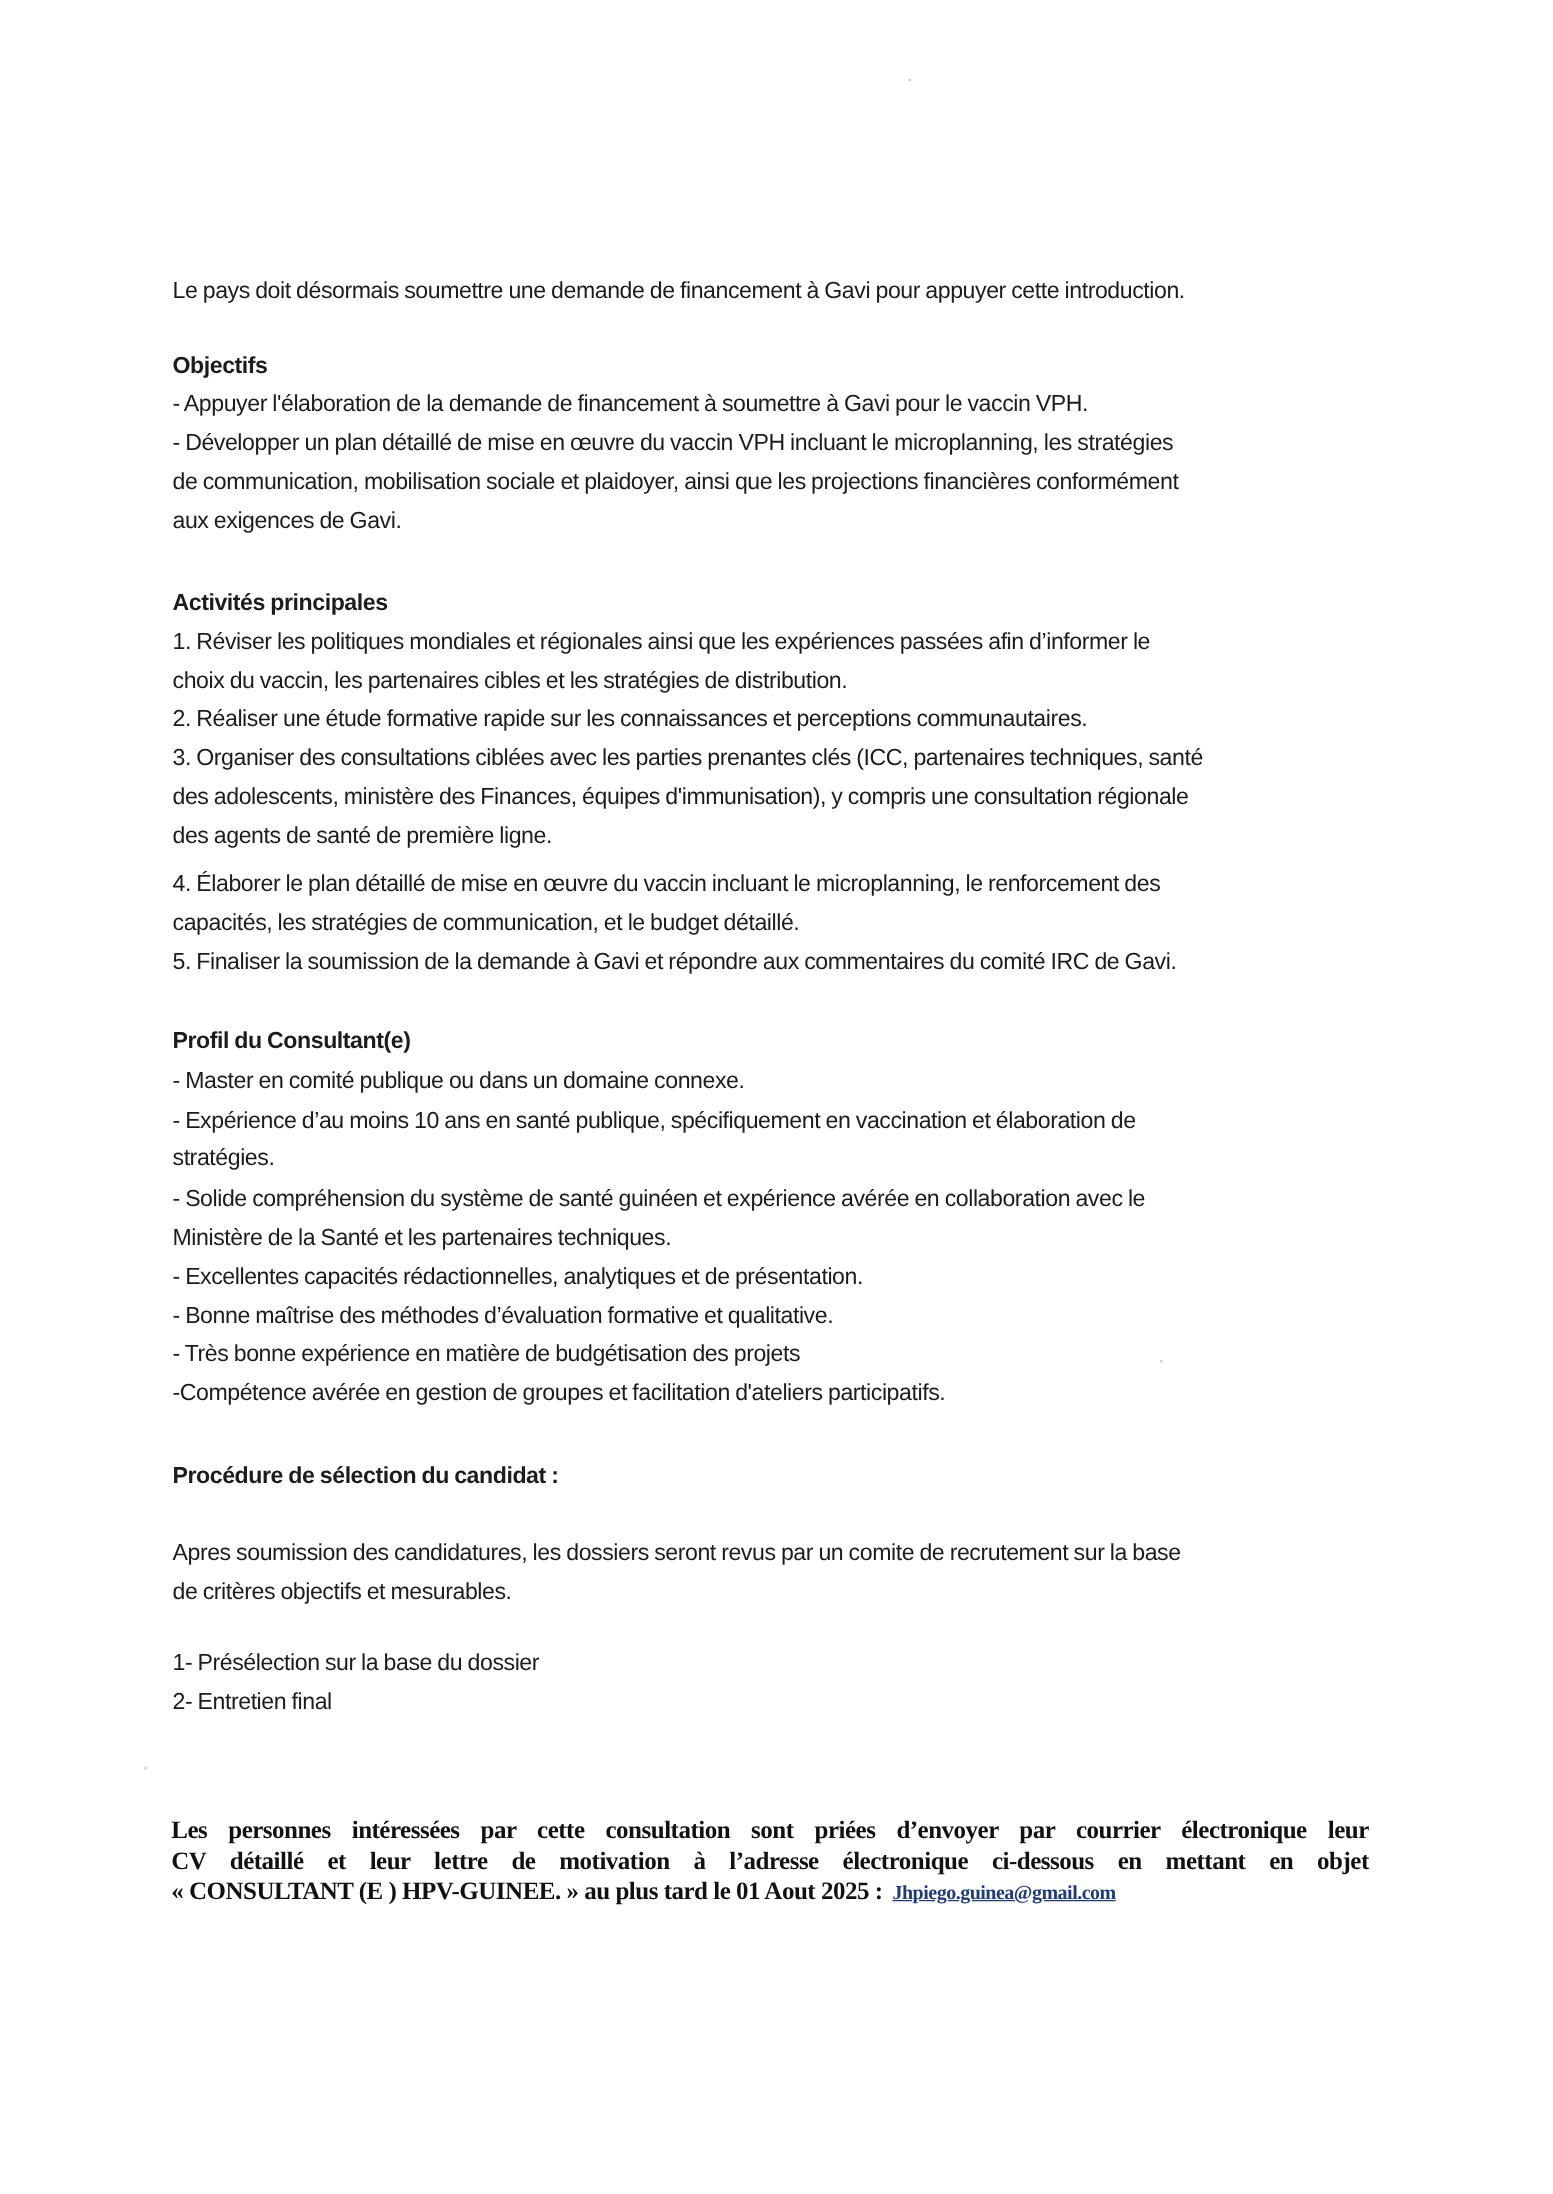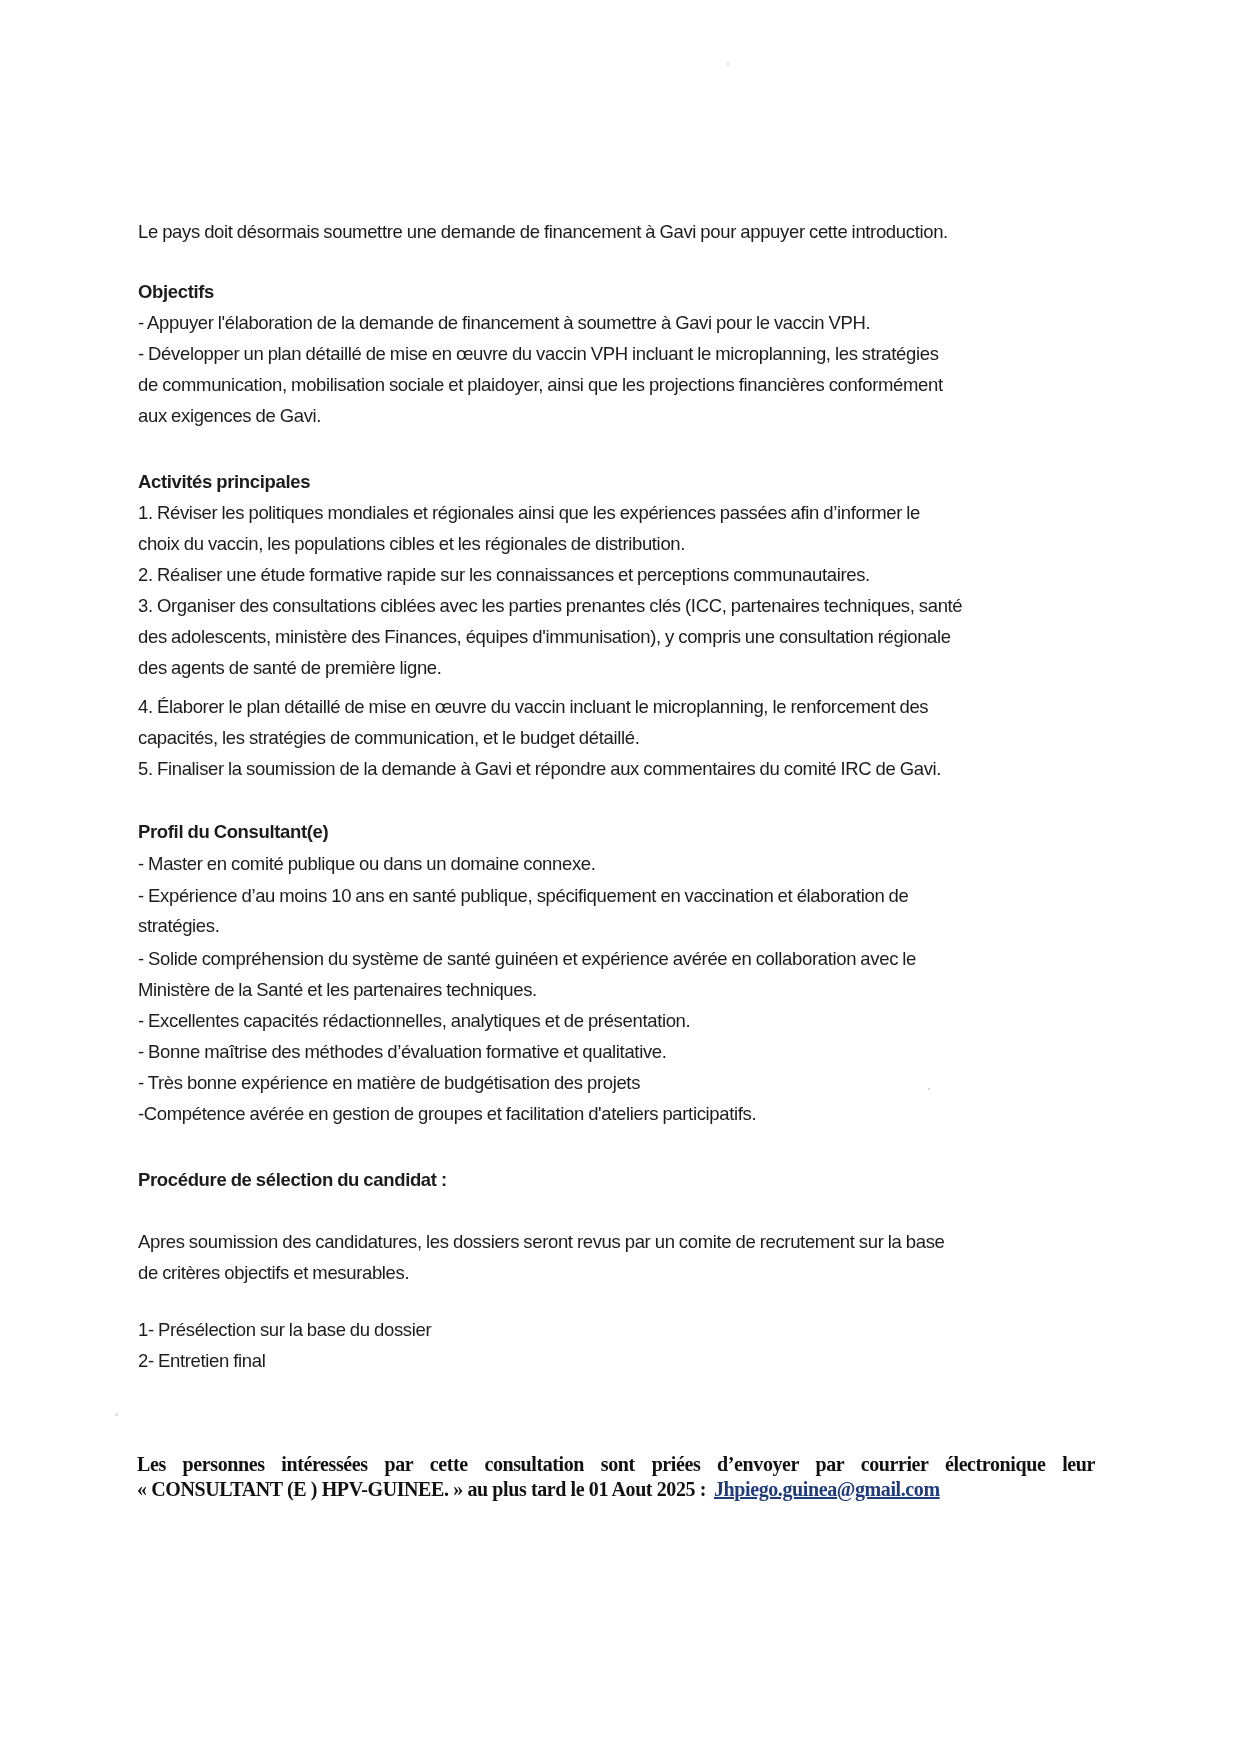--- a/index.html
+++ b/index.html
@@ -62,21 +62,21 @@
     text-align-last: justify;
     white-space: nowrap;
   }
   .notice-line.last {
     text-align-last: left;
   }
   .email-link {
     color: #1f3b7a;
     text-decoration: underline;
     margin-left: 8px;
-    font-size: 20px;
+    font-size: 16px;
   }
   .speck {
     position: absolute;
     background: #c8c8c8;
     border-radius: 50%;
   }
 </style>
 </head>
 <body>
 
@@ -87,21 +87,21 @@
     <div class="line" style="top:220px">Le pays doit désormais soumettre une demande de financement à Gavi pour appuyer cette introduction.</div>
 
     <div class="line heading" style="top:280px">Objectifs</div>
     <div class="line" style="top:311px">- Appuyer l'élaboration de la demande de financement à soumettre à Gavi pour le vaccin VPH.</div>
     <div class="line" style="top:342px">- Développer un plan détaillé de mise en œuvre du vaccin VPH incluant le microplanning, les stratégies</div>
     <div class="line" style="top:373px">de communication, mobilisation sociale et plaidoyer, ainsi que les projections financières conformément</div>
     <div class="line" style="top:404px">aux exigences de Gavi.</div>
 
     <div class="line heading" style="top:470px">Activités principales</div>
     <div class="line" style="top:501px">1. Réviser les politiques mondiales et régionales ainsi que les expériences passées afin d’informer le</div>
-    <div class="line" style="top:532px">choix du vaccin, les populations cibles et les régionales de distribution.</div>
+    <div class="line" style="top:532px">choix du vaccin, les partenaires cibles et les stratégies de distribution.</div>
     <div class="line" style="top:563px">2. Réaliser une étude formative rapide sur les connaissances et perceptions communautaires.</div>
     <div class="line" style="top:594px">3. Organiser des consultations ciblées avec les parties prenantes clés (ICC, partenaires techniques, santé</div>
     <div class="line" style="top:625px">des adolescents, ministère des Finances, équipes d'immunisation), y compris une consultation régionale</div>
     <div class="line" style="top:656px">des agents de santé de première ligne.</div>
     <div class="line" style="top:695px">4. Élaborer le plan détaillé de mise en œuvre du vaccin incluant le microplanning, le renforcement des</div>
     <div class="line" style="top:726px">capacités, les stratégies de communication, et le budget détaillé.</div>
     <div class="line" style="top:757px">5. Finaliser la soumission de la demande à Gavi et répondre aux commentaires du comité IRC de Gavi.</div>
 
     <div class="line heading" style="top:820px">Profil du Consultant(e)</div>
     <div class="line" style="top:852px">- Master en comité publique ou dans un domaine connexe.</div>
@@ -116,19 +116,20 @@
 
     <div class="line heading" style="top:1168px">Procédure de sélection du candidat :</div>
     <div class="line" style="top:1230px">Apres soumission des candidatures, les dossiers seront revus par un comite de recrutement sur la base</div>
     <div class="line" style="top:1261px">de critères objectifs et mesurables.</div>
     <div class="line" style="top:1318px">1- Présélection sur la base du dossier</div>
     <div class="line" style="top:1349px">2- Entretien final</div>
   </div>
 
   <div class="notice">
     <span class="notice-line">Les personnes intéressées par cette consultation sont priées d’envoyer par courrier électronique leur</span>
+    <span class="notice-line">CV détaillé et leur lettre de motivation à l’adresse électronique ci-dessous en mettant en objet</span>
     <span class="notice-line last"><span>« CONSULTANT (E ) HPV-GUINEE. » au plus tard le 01 Aout 2025 :</span><a class="email-link">Jhpiego.guinea@gmail.com</a></span>
   </div>
 
   <div class="speck" style="left:727px;top:63px;width:2px;height:2px"></div>
   <div class="speck" style="left:928px;top:1088px;width:2px;height:2px"></div>
   <div class="speck" style="left:115px;top:1413px;width:3px;height:3px;background:#dcdcdc"></div>
 </div>
 
 </body></html>

